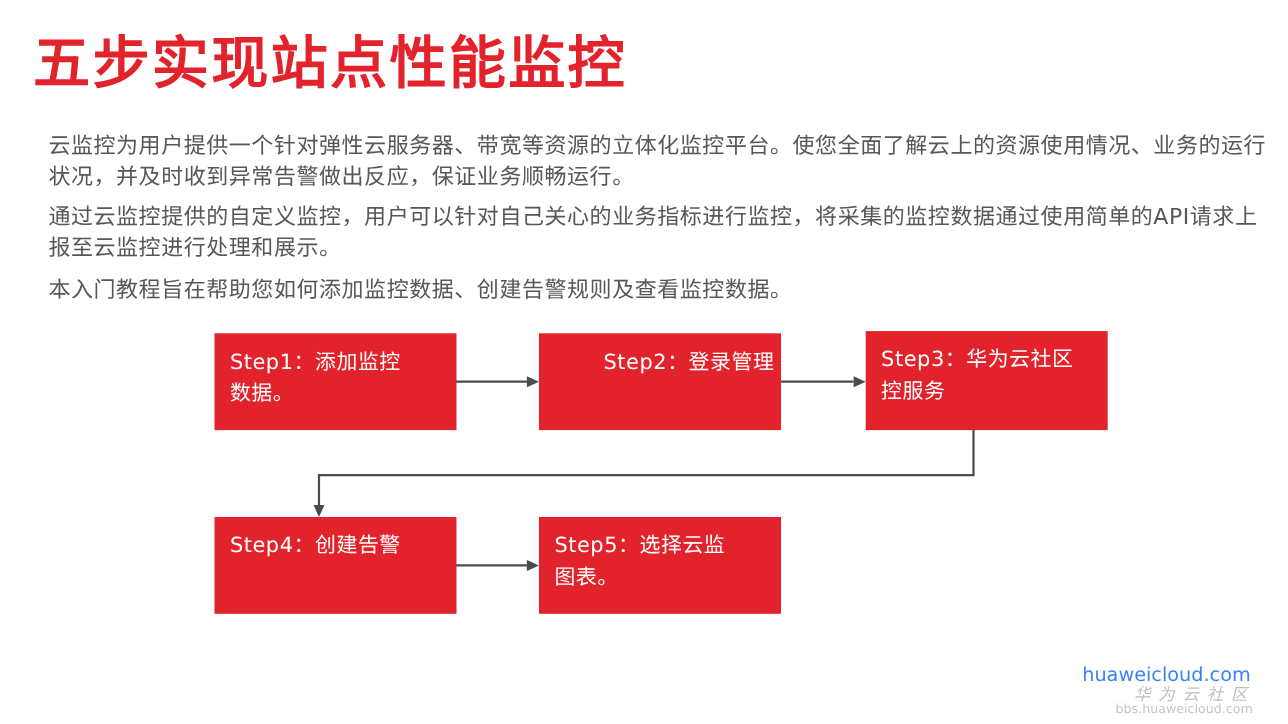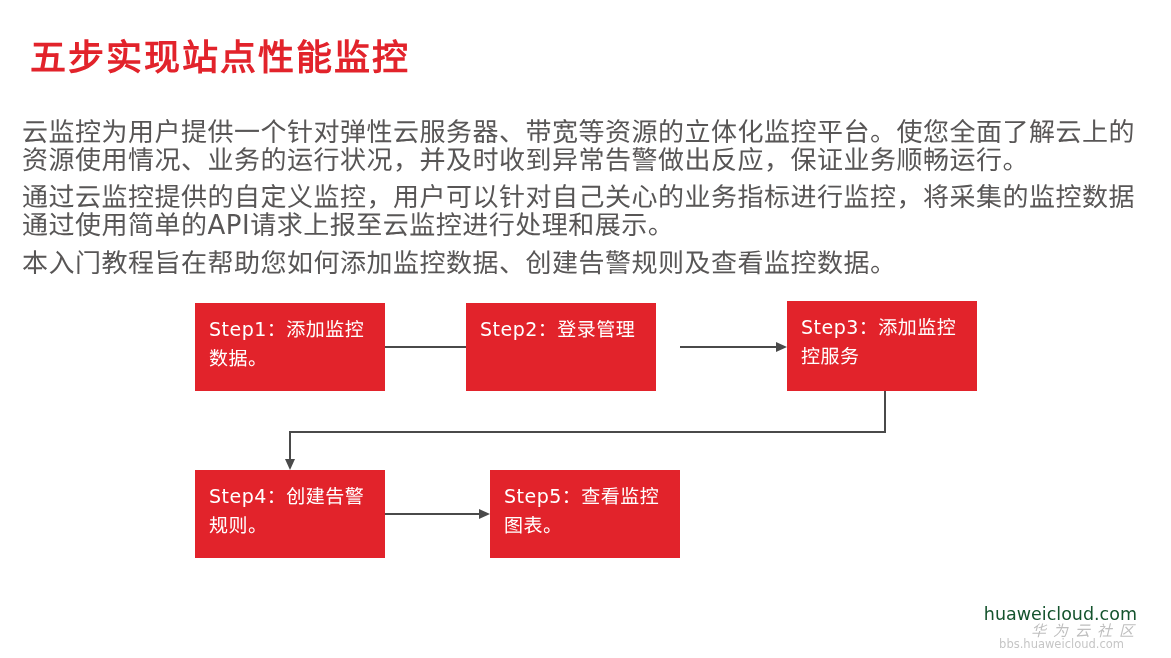--- a/index.html
+++ b/index.html
@@ -9,77 +9,77 @@
     width: 1171px; height: 658px;
     position: relative; overflow: hidden;
   }
   .slide {
     position: absolute; inset: 0;
     width: 1171px; height: 658px;
     background: #ffffff;
   }
   .page-title {
     position: absolute; left: 30px; top: 28px;
-    font-size: 36px; line-height: 60px;
+    font-size: 52px; line-height: 60px;
     font-weight: bold; letter-spacing: 2px;
     color: #e2232b;
     white-space: nowrap;
   }
   .intro-para {
-    position: absolute; left: 22px; width: 1114px;
-    font-size: 26px; line-height: 28px;
+    position: absolute; left: 44px; width: 1114px;
+    font-size: 20px; line-height: 28px;
     color: #585656;
     letter-spacing: 0.5px;
   }
   .p1 { top: 118px; }
   .p2 { top: 183px; }
   .p3 { top: 249px; }
 
   .flow { position: absolute; inset: 0; }
   .step-box {
     position: absolute;
-    width: 190px; height: 88px;
+    width: 220px; height: 88px;
     background: #e2232b;
     color: #ffffff;
     font-size: 19px; line-height: 29px;
     padding: 12px 6px 0 14px;
     letter-spacing: 0.5px;
   }
   .step-box .line { display: block; }
   #step1 { left: 195px; top: 303px; }
-  #step2 { left: 466px; top: 303px; }
+  #step2 { left: 490px; top: 303px; text-align: right; }
   #step3 { left: 787px; top: 301px; height: 90px; }
   #step4 { left: 195px; top: 470px; }
   #step5 { left: 490px; top: 470px; }
 
   .connector-layer {
     position: absolute; left: 0; top: 0;
     width: 1171px; height: 658px;
     pointer-events: none;
   }
 
   .footer-slogan {
     position: absolute; left: 35px; top: 619px;
     font-size: 15px; font-weight: 600;
     color: #3f3f3f; letter-spacing: 1px; margin-top: 46px;
   }
   .footer-site {
     position: absolute; right: 34px; top: 604px;
-    font-size: 17.5px; color: #14532d;
+    font-size: 17.5px; color: #3b82f6;
     z-index: 2;
   }
   .watermark-title {
     position: absolute; right: 30px; top: 619px;
     font-size: 15px; color: #bfbfbf;
     letter-spacing: 7px; z-index: 1;
     white-space: nowrap;
     font-style: italic;
   }
   .watermark-url {
-    position: absolute; right: 47px; top: 637px;
+    position: absolute; right: 32px; top: 637px;
     font-size: 11.5px; color: #c6c6c6;
     z-index: 1;
   }
 </style>
 </head>
 <body>
 
 <div class="slide">
 
   <h1 class="page-title">五步实现站点性能监控</h1>
@@ -116,31 +116,30 @@
     <div class="step-box" id="step1">
       <span class="line">Step1：添加监控</span>
       <span class="line">数据。</span>
     </div>
 
     <div class="step-box" id="step2">
       <span class="line">Step2：登录管理</span>
     </div>
 
     <div class="step-box" id="step3">
-      <span class="line">Step3：添加监控</span>
+      <span class="line">Step3：华为云社区</span>
       <span class="line">控服务</span>
     </div>
 
     <div class="step-box" id="step4">
       <span class="line">Step4：创建告警</span>
-      <span class="line">规则。</span>
     </div>
 
     <div class="step-box" id="step5">
-      <span class="line">Step5：查看监控</span>
+      <span class="line">Step5：选择云监</span>
       <span class="line">图表。</span>
     </div>
 
   </div>
 
   <div class="footer-slogan">联接企业现在和未来</div>
 
   <div class="footer-site">huaweicloud.com</div>
   <div class="watermark-title">华为云社区</div>
   <div class="watermark-url">bbs.huaweicloud.com</div>

